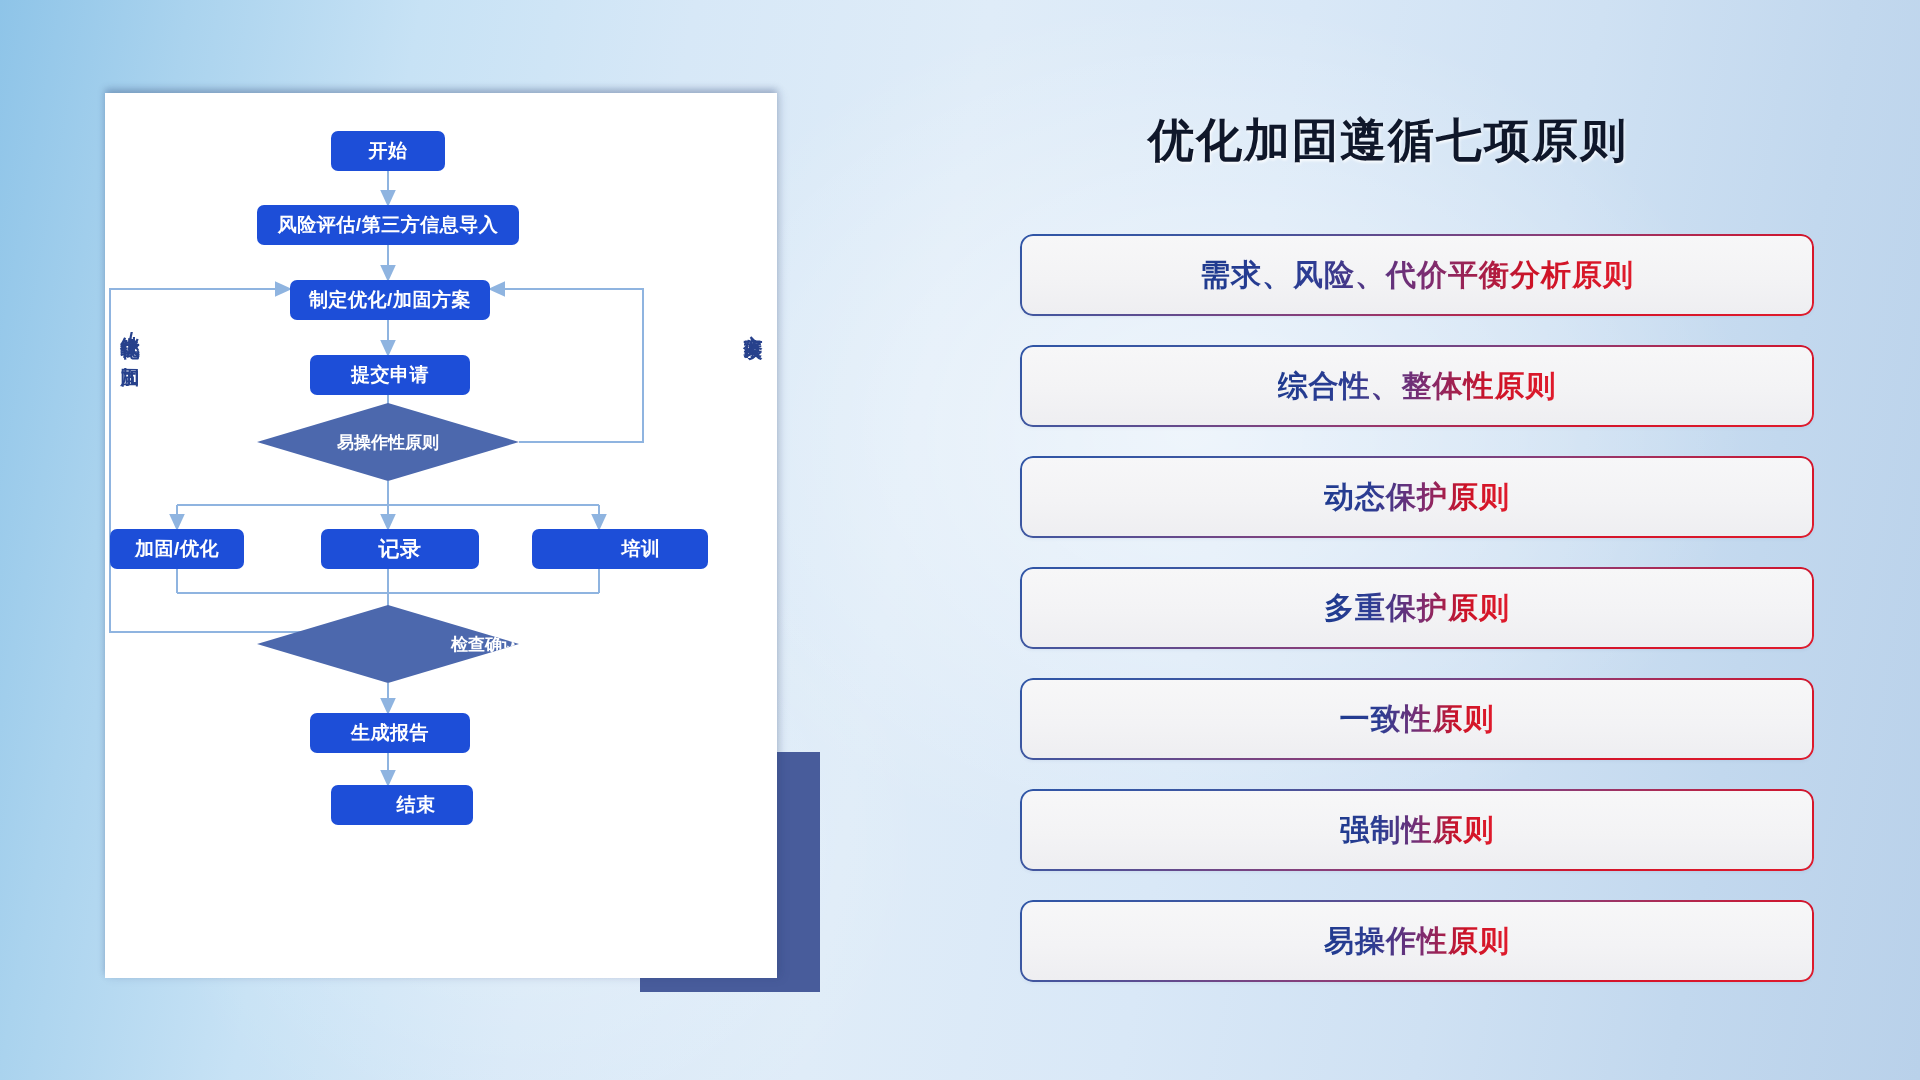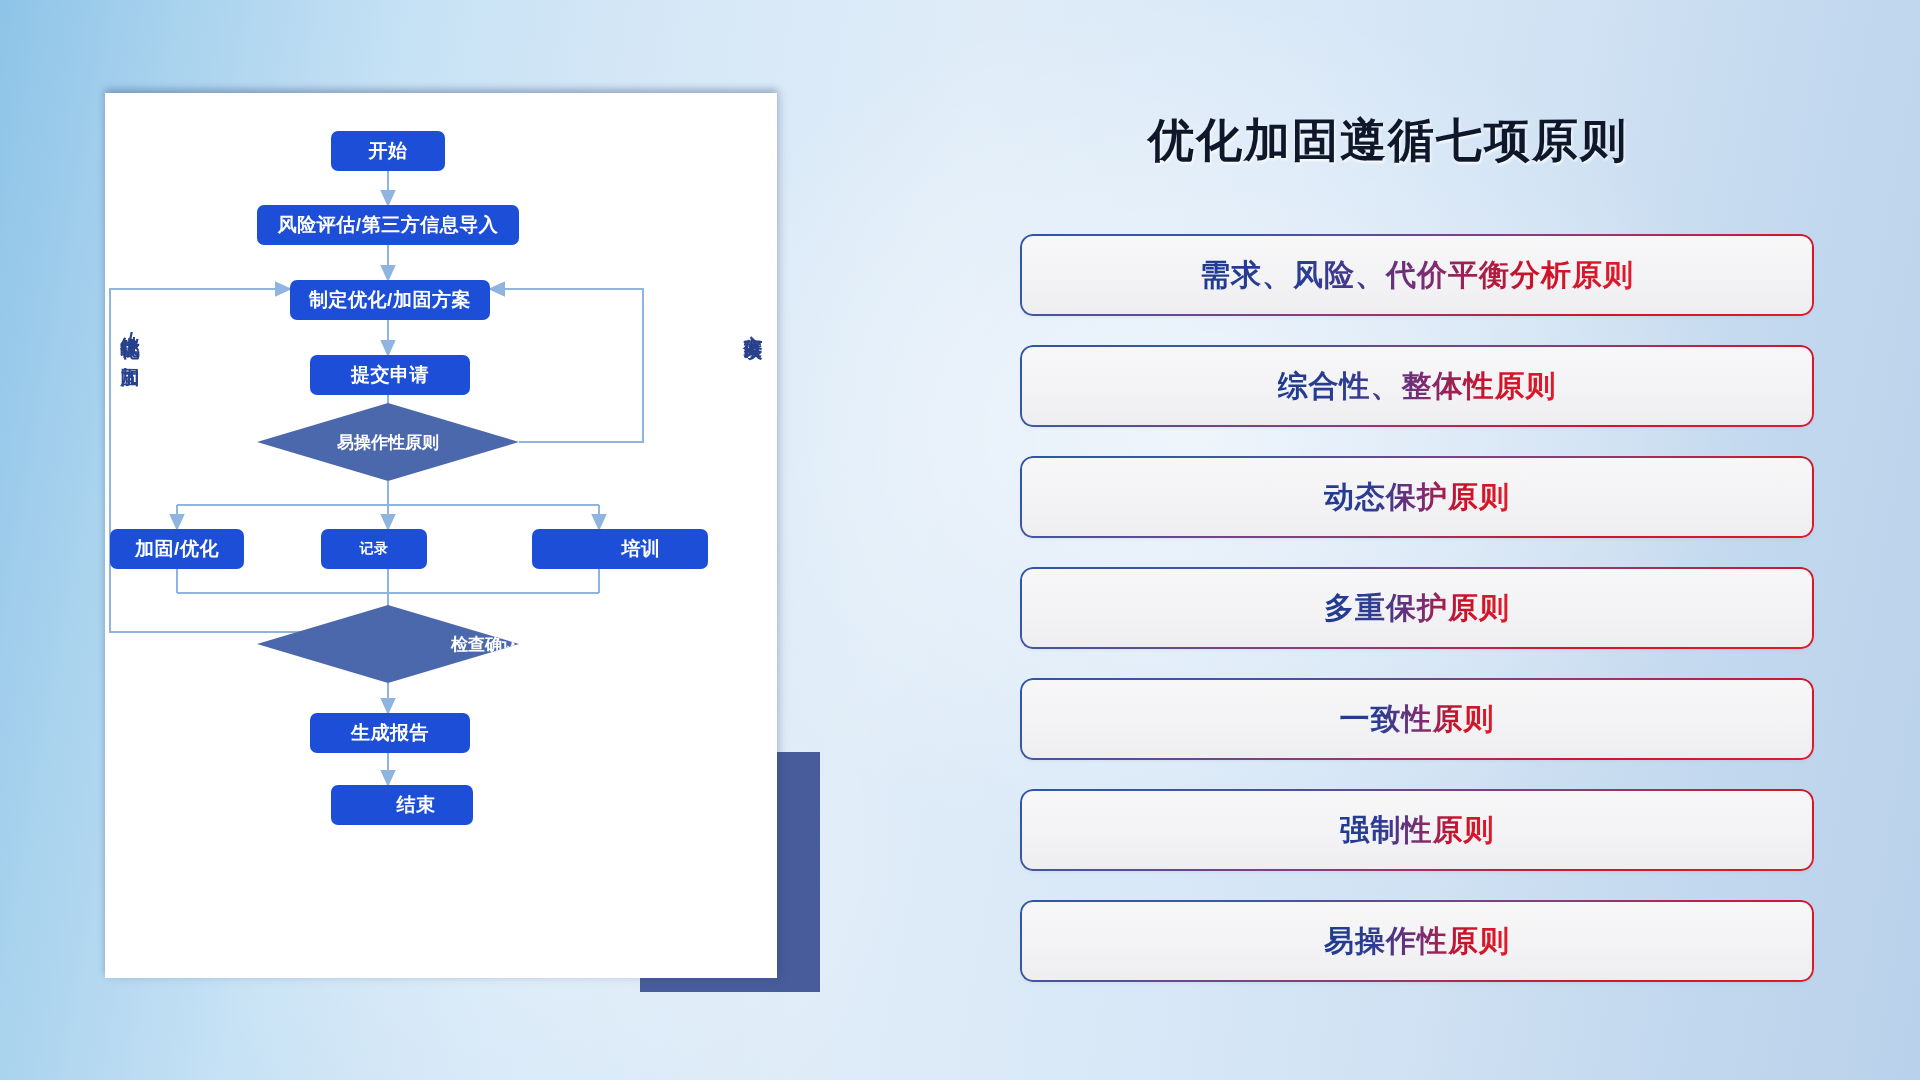--- a/index.html
+++ b/index.html
@@ -145,21 +145,21 @@
     </div>
 
     <div class="fdia" style="left:152px;top:310px;width:262px;height:78px;font-size:17px;">
       <span>易操作性原则</span>
     </div>
 
     <div class="fbox" style="left:5px;top:436px;width:134px;height:40px;font-size:19px;">
       <span>加固/优化</span>
     </div>
 
-    <div class="fbox" style="left:216px;top:436px;width:106px;height:40px;font-size:14px;">
+    <div class="fbox" style="left:216px;top:436px;width:158px;height:40px;font-size:21px;">
       <span>记录</span>
     </div>
 
     <div class="fbox" style="left:427px;top:436px;width:134px;height:40px;font-size:19px;padding-left:42px;">
       <span>培训</span>
     </div>
 
     <div class="fdia" style="left:152px;top:512px;width:262px;height:78px;font-size:17px;justify-content:flex-end;">
       <span>检查确认</span>
     </div>

